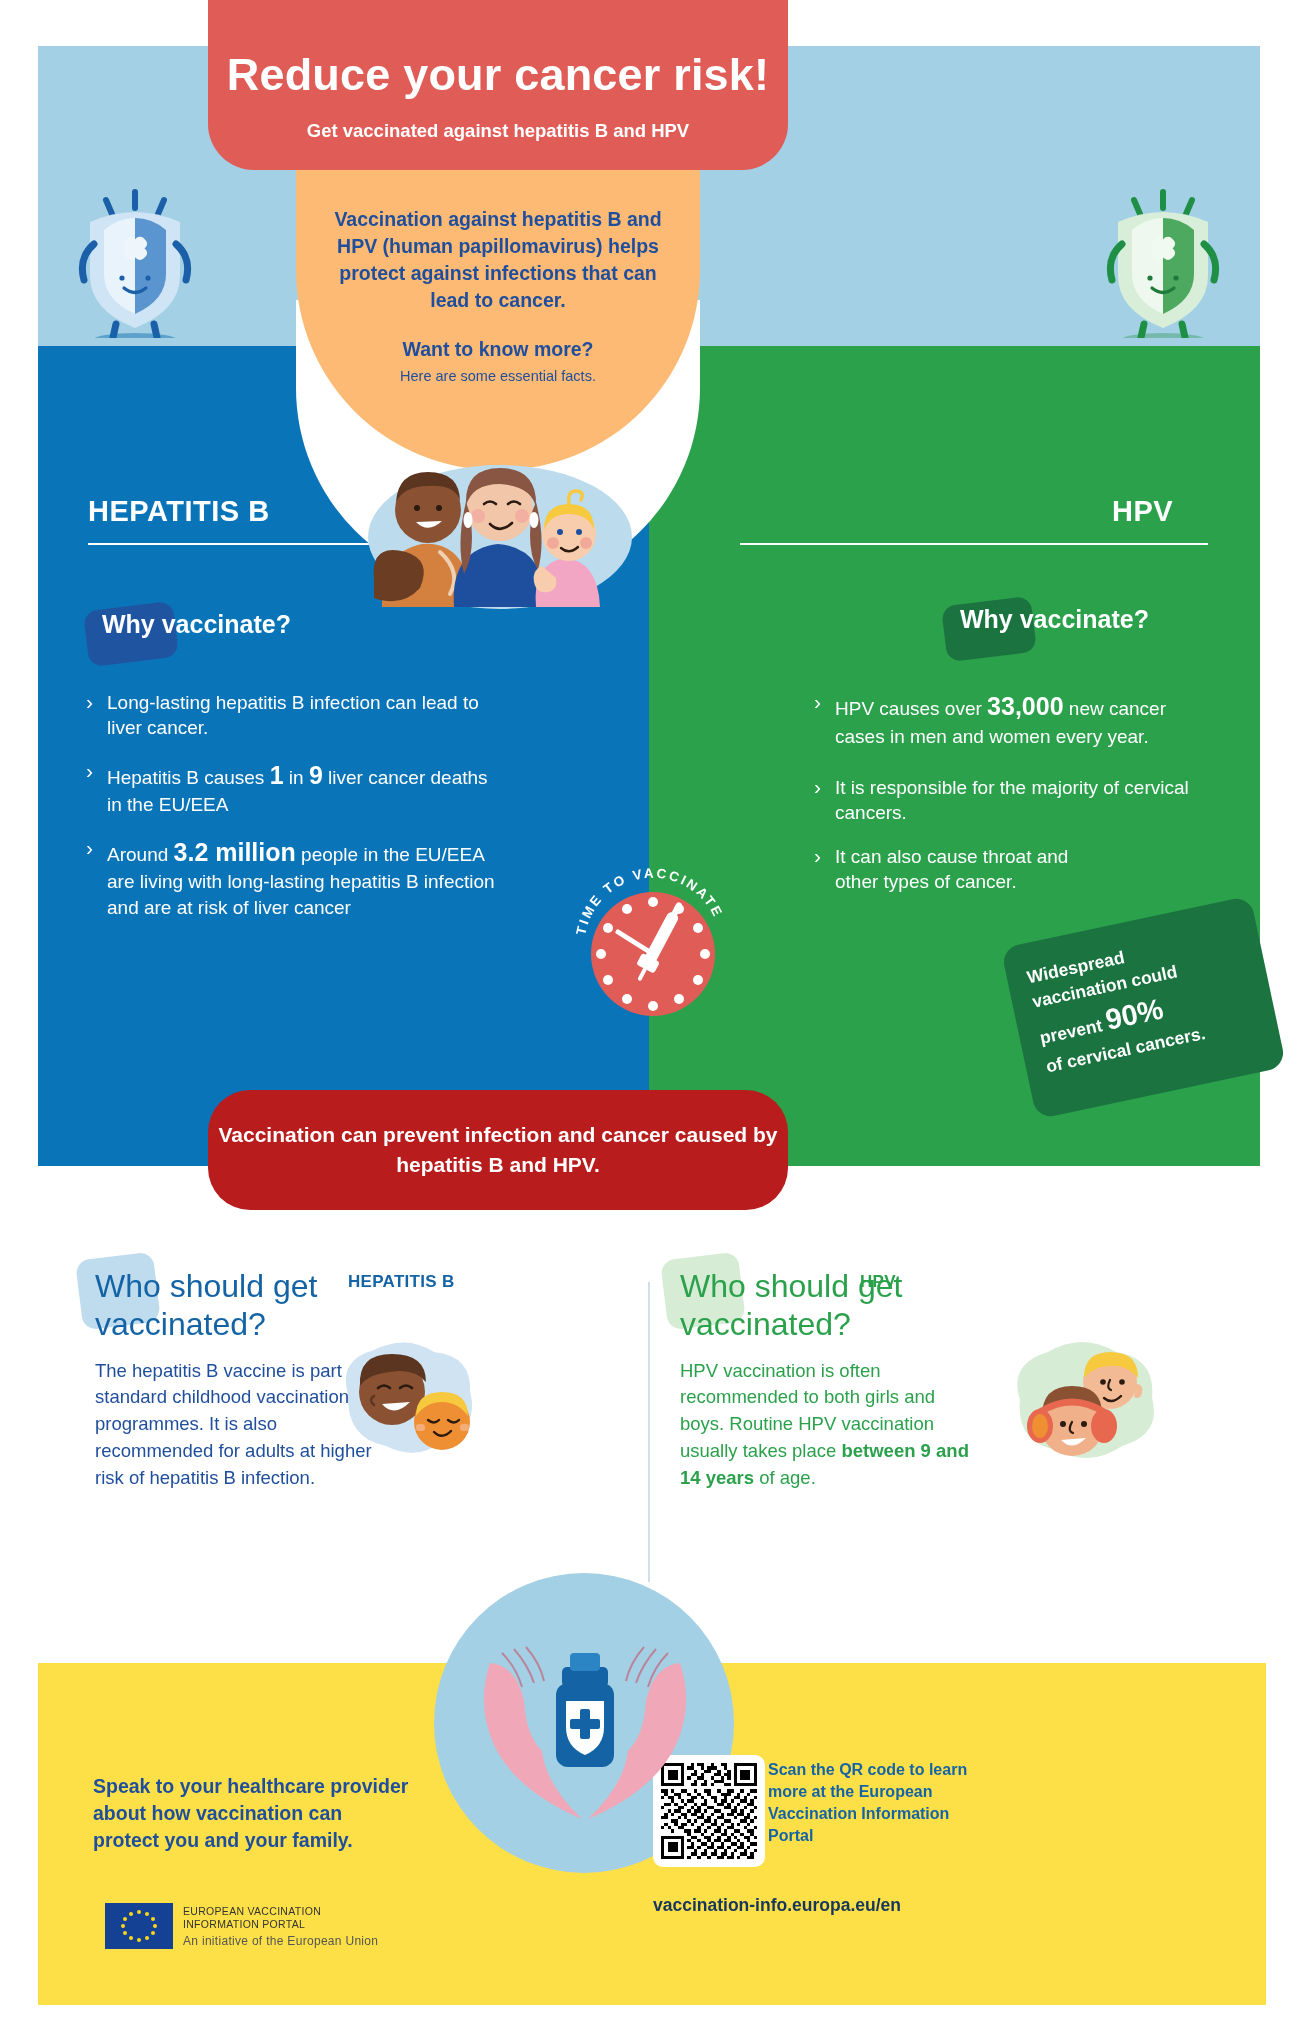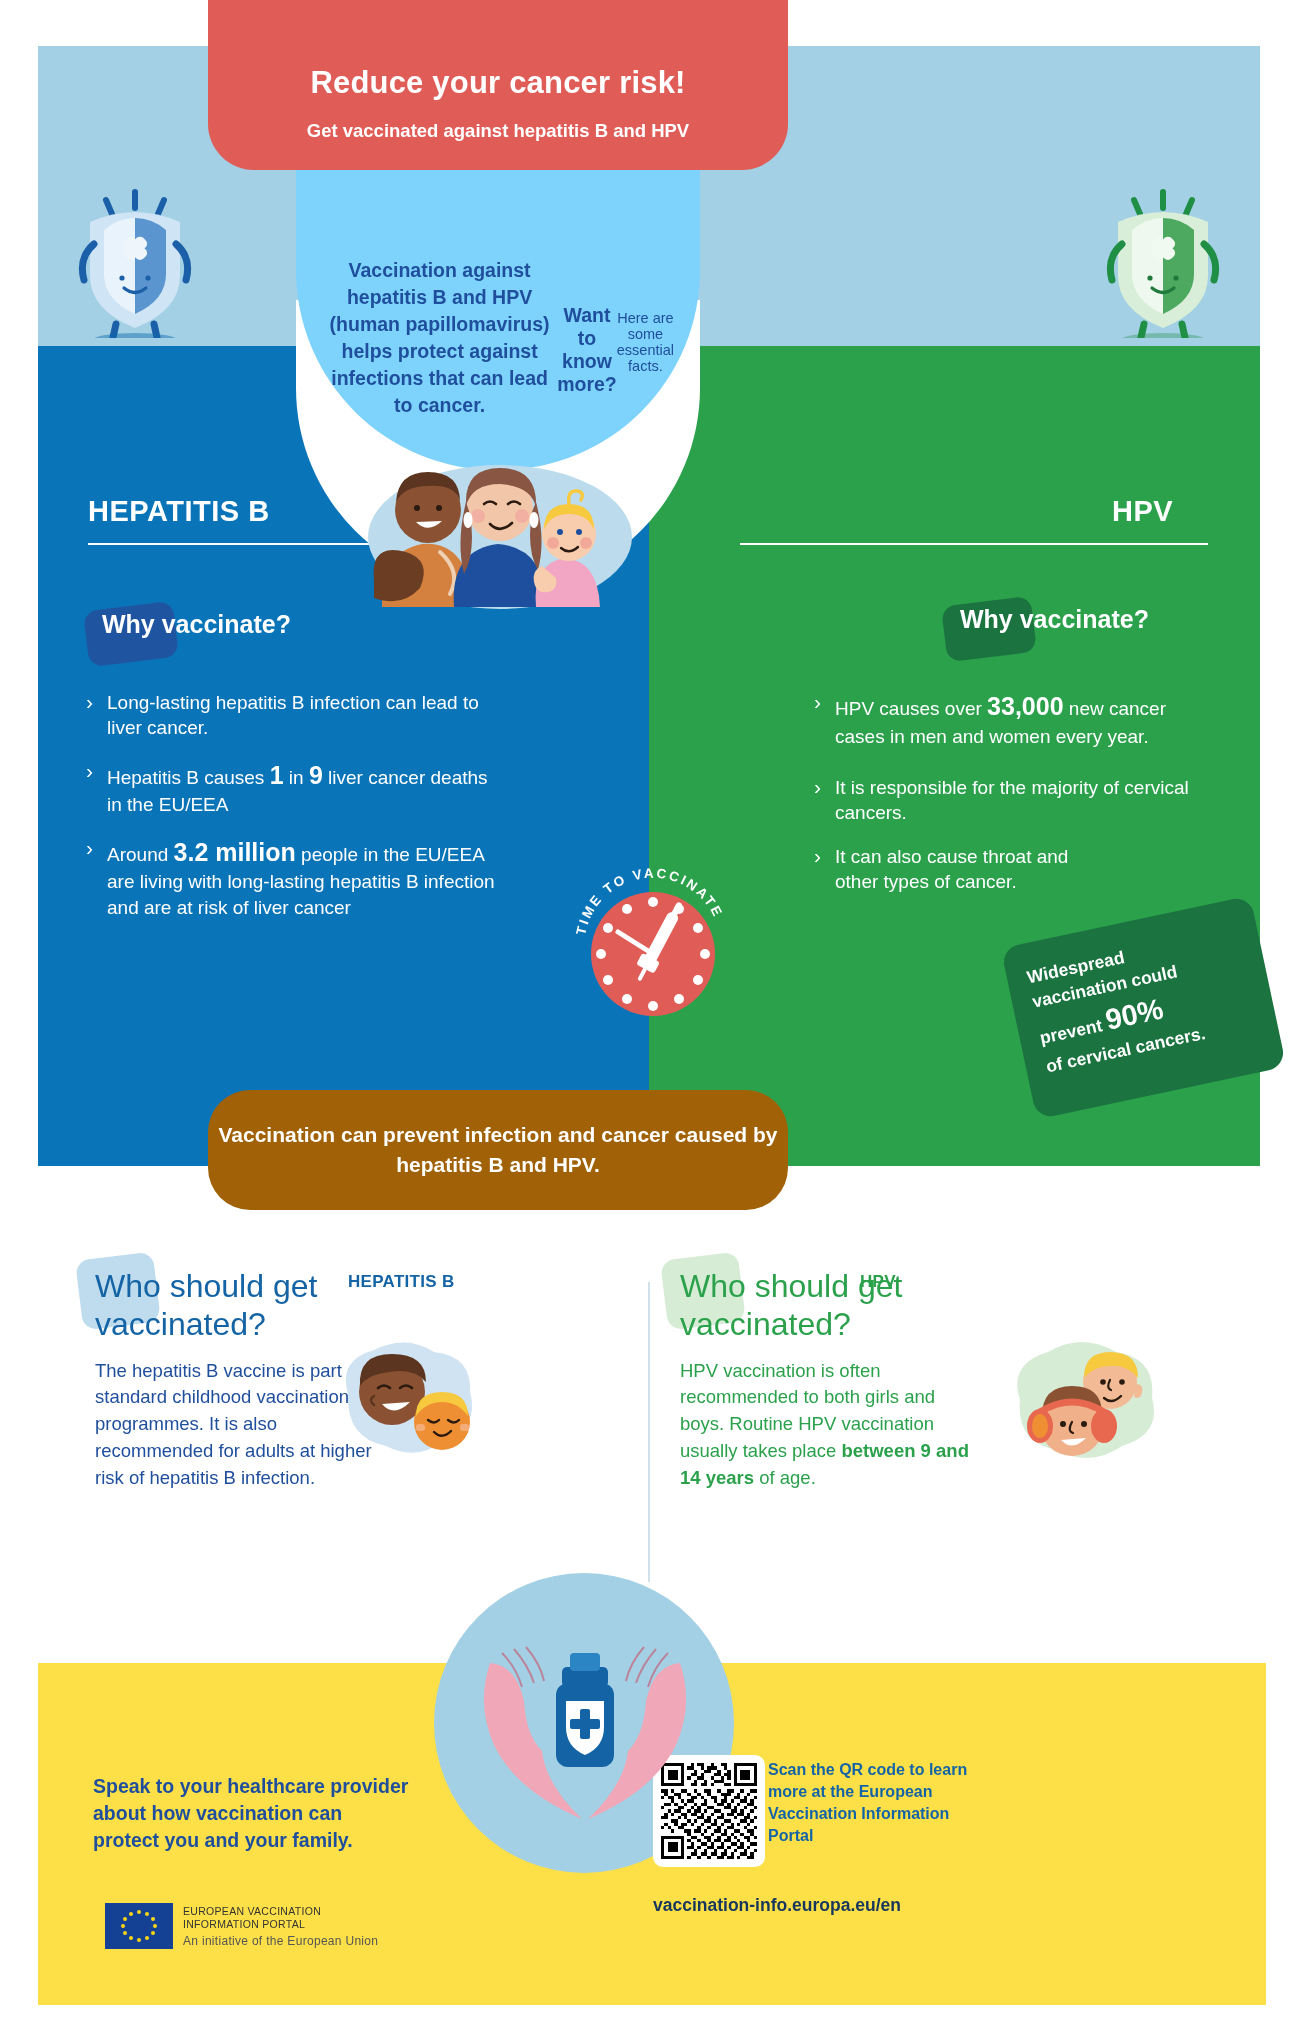--- a/index.html
+++ b/index.html
@@ -17,28 +17,28 @@
   .quad-tl { position: absolute; left: 38px; top: 46px; width: 611px; height: 300px; background: #a3d0e5; }
   .quad-tr { position: absolute; left: 649px; top: 46px; width: 611px; height: 300px; background: #a3d0e5; }
 
   
   .banner-top {
     position: absolute; left: 208px; top: -60px; width: 580px; height: 230px;
     background: #e05c57; border-radius: 0 0 46px 46px;
     display: flex; flex-direction: column; align-items: center; justify-content: flex-end;
     padding-bottom: 28px; color: #fff; text-align: center;
   }
-  .banner-top h1 { font-size: 31px; font-weight: bold; letter-spacing: .2px; }
+  .banner-top h1 { font-size: 45px; font-weight: bold; letter-spacing: .2px; }
   .banner-top h2 { font-size: 18.5px; font-weight: bold; margin-top: 19px; }
 
   
   .intro-card {
     position: absolute; left: 296px; top: 170px; width: 404px; height: 300px;
-    background: #7dd3fc; border-radius: 0 0 200px 200px; z-index: 5;
-    display: flex; align-items: center;
+    background: #fdba74; border-radius: 0 0 200px 200px; z-index: 5;
+    display: flex; flex-direction: column; align-items: center;
     padding: 36px 26px 0 26px; text-align: center; color: #1f4e9c;
   }
   .intro-card .lead { font-size: 19.5px; font-weight: bold; line-height: 1.38; color: #1f4e9c; }
   .intro-card .ask { font-size: 19.5px; font-weight: bold; margin-top: 24px; color: #1f4e9c; }
   .intro-card .sub { font-size: 14.5px; margin-top: 7px; color: #1f4e9c; }
 
   
   .family-bleed {
     position: absolute; left: 296px; top: 300px; width: 404px; height: 290px;
     background: #fff; border-radius: 0 0 202px 202px; z-index: 4;
@@ -69,21 +69,21 @@
   }
   .badge90 p { font-size: 17.5px; font-weight: bold; line-height: 1.42; }
   .badge90 .big { font-size: 29px; }
 
   
   .clock-wrap { position: absolute; left: 568px; top: 862px; width: 170px; height: 170px; z-index: 7; }
 
   
   .banner-bot {
     position: absolute; left: 208px; top: 1090px; width: 580px; height: 120px;
-    background: #a16207; border-radius: 42px; color: #fff; text-align: center;
+    background: #b91c1c; border-radius: 42px; color: #fff; text-align: center;
     display: flex; align-items: center; justify-content: flex-start; z-index: 8;
   }
   .banner-bot p { font-size: 21px; font-weight: bold; line-height: 1.42; }
 
   
   #who { position: absolute; left: 0; top: 1268px; width: 1296px; height: 360px; }
   .who-col { position: absolute; top: 0; width: 560px; }
   .who-col.left { left: 95px; }
   .who-col.right { left: 680px; }
   .who-divider { position: absolute; left: 648px; top: 14px; width: 2px; height: 300px; background: #cfe0ea; }

